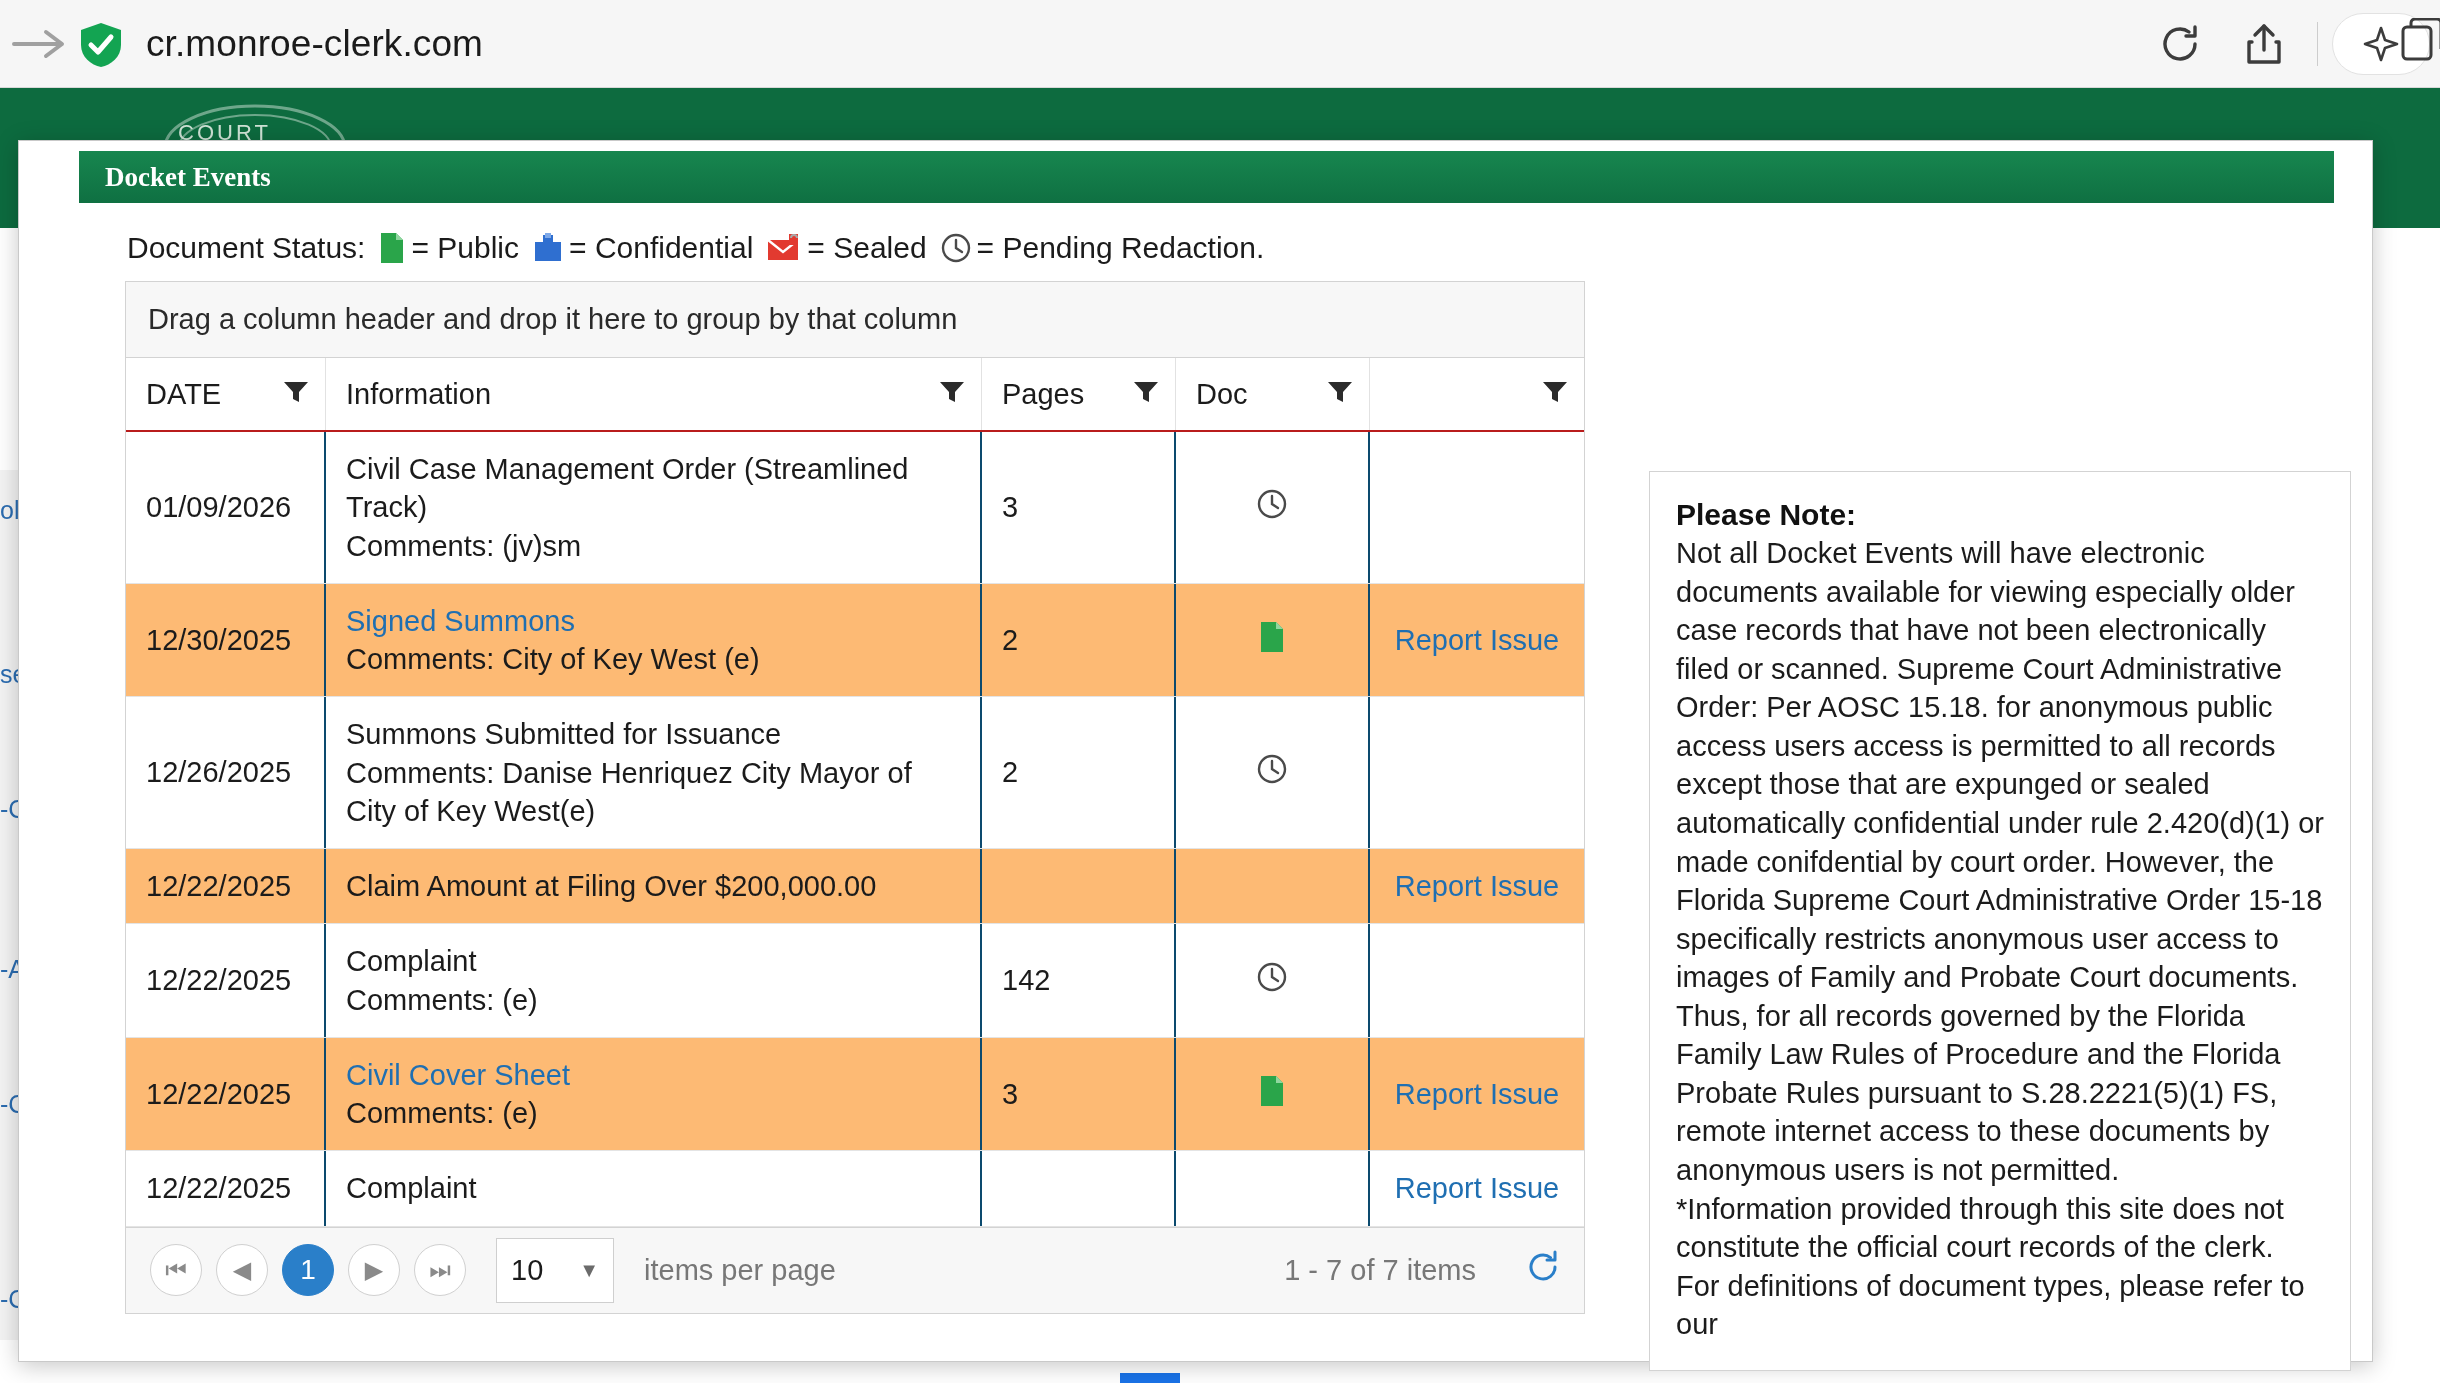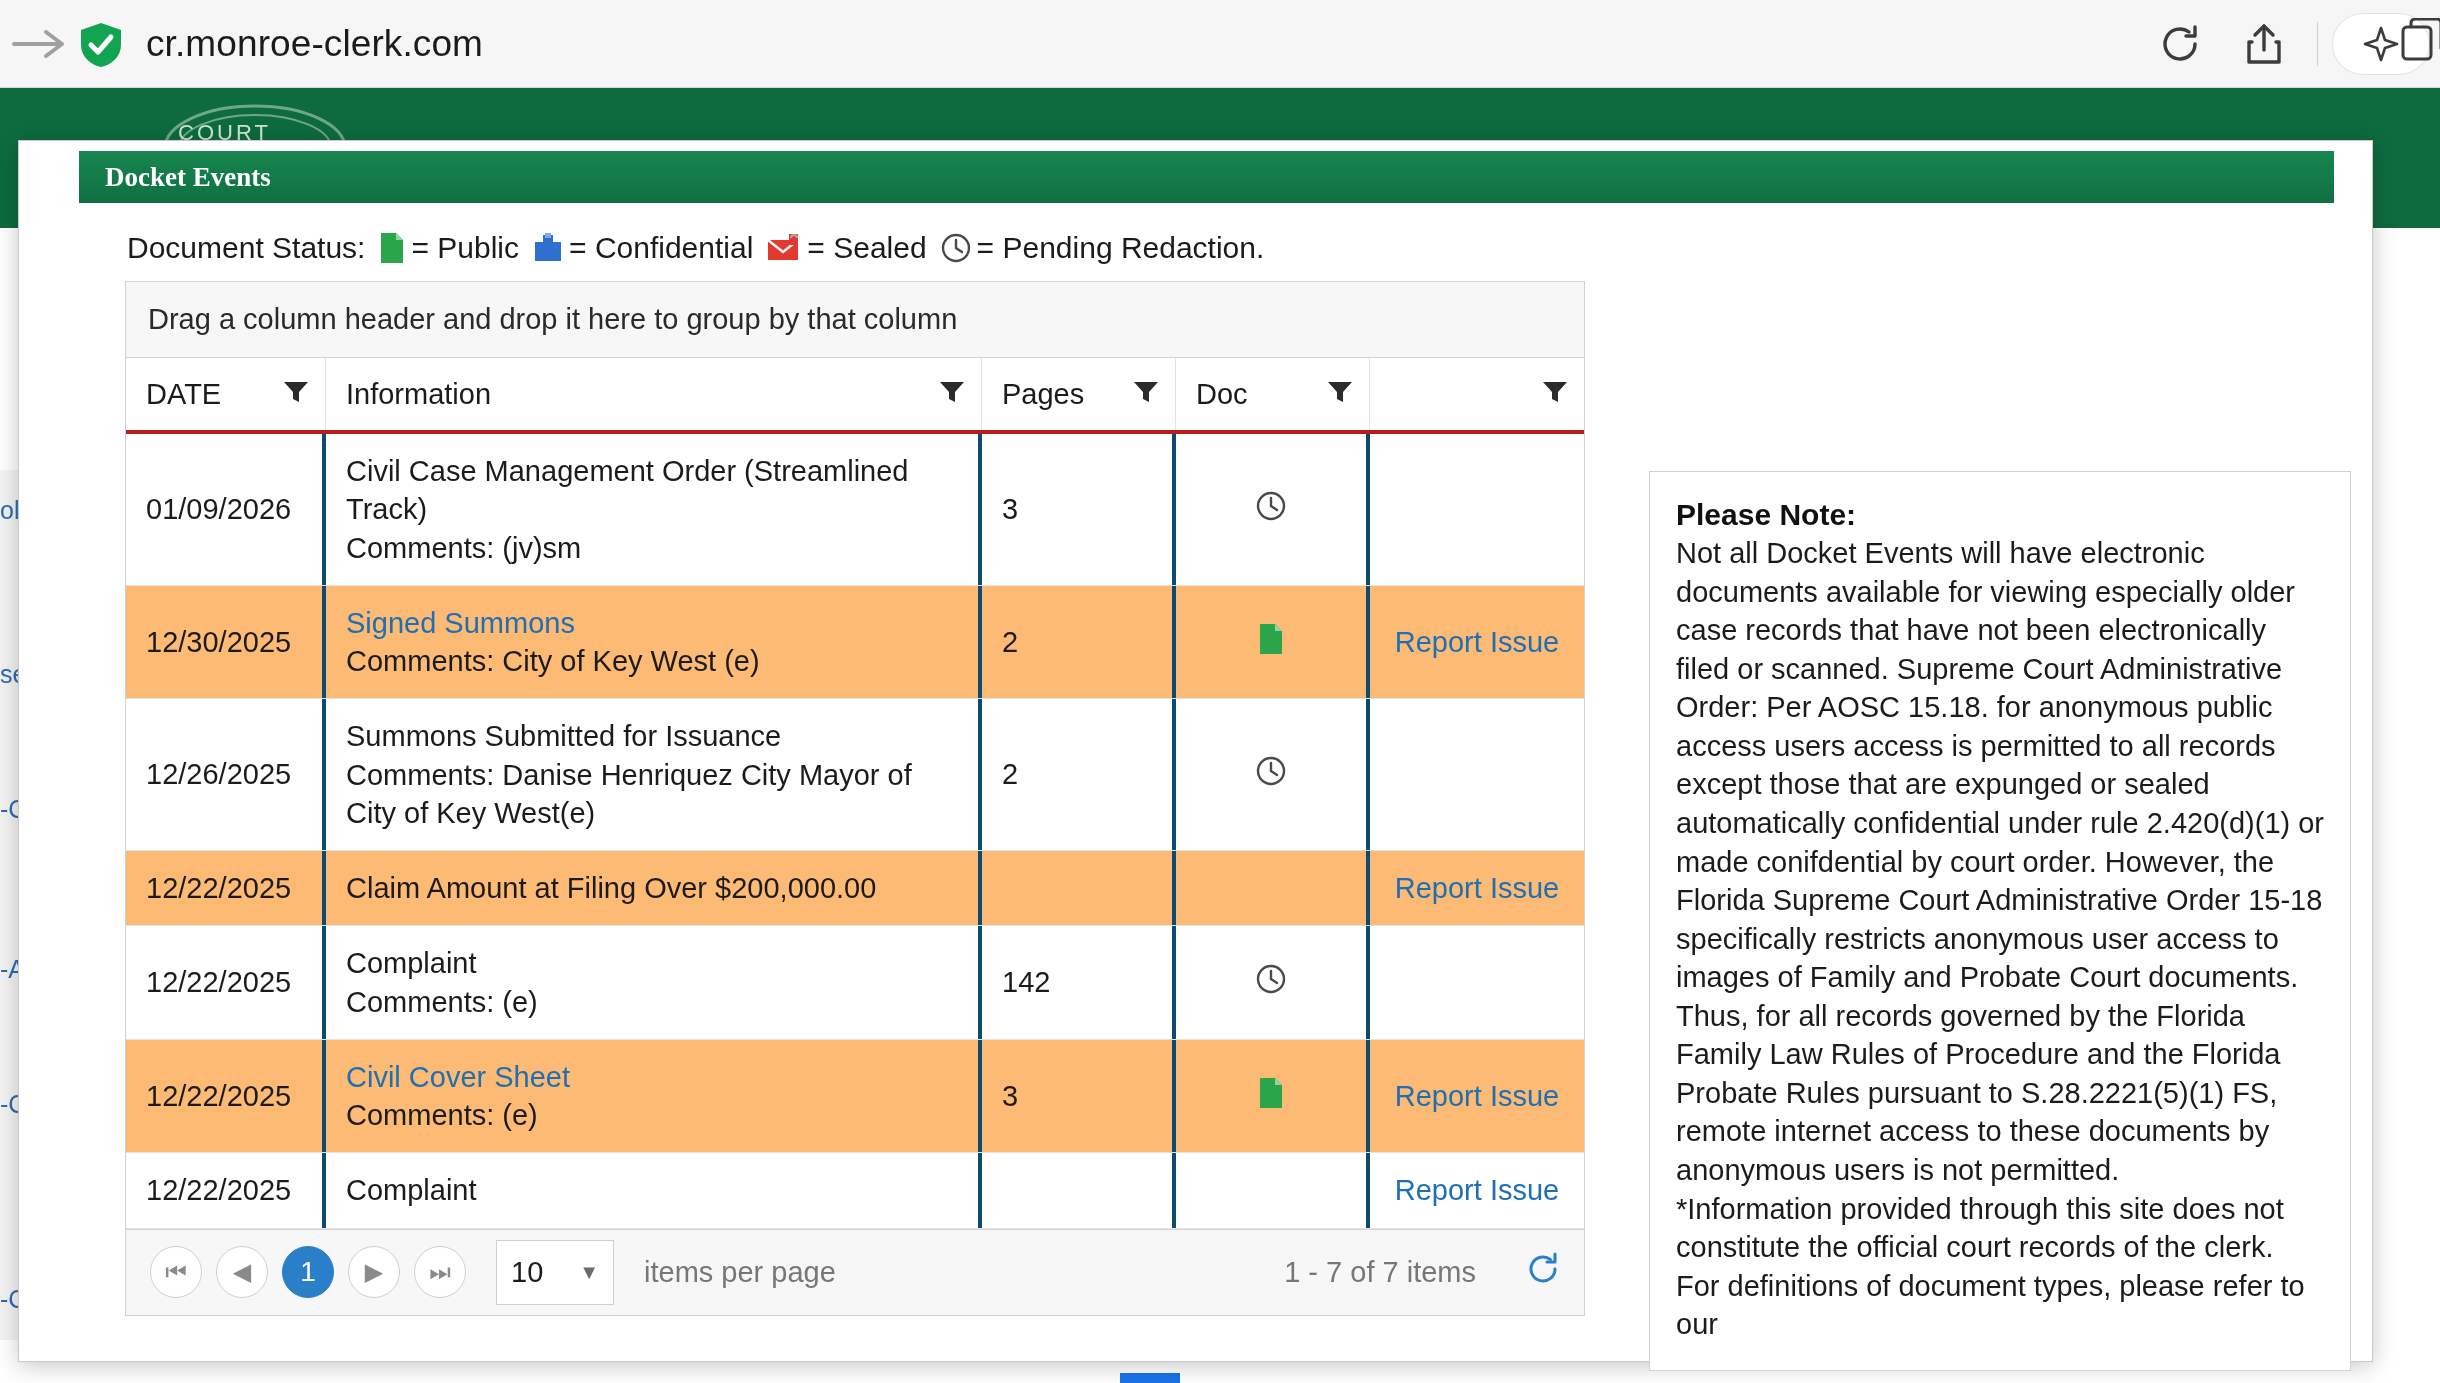--- a/index.html
+++ b/index.html
@@ -110,39 +110,39 @@
   
   .grid {
     position: absolute; left: 106px; top: 78px; width: 1460px;
     border: 1px solid #d3d3d3; background: #fff;
   }
   .group-bar {
     height: 76px; display: flex; align-items: center; padding-left: 22px;
     background: #f7f7f7; border-bottom: 1px solid #d3d3d3;
     font-size: 29px; color: #2a2a2a;
   }
-  .grid-head { display: flex; border-bottom: 4px solid #b91c1c; background: #ffffff; }
+  .grid-head { display: flex; border-bottom: 2px solid #b91c1c; background: #ffffff; }
   .th {
     display: flex; align-items: center; justify-content: space-between;
     padding: 0 16px 0 20px; height: 72px;
     font-size: 29px; color: #1b1b1b; border-right: 1px solid #e2e2e2;
   }
   .th:last-child { border-right: none; }
   .col-date { width: 200px; }
   .col-desc { width: 656px; }
   .col-pages { width: 194px; }
   .col-doc { width: 194px; }
   .col-act { width: 214px; }
   .funnel { color: #2b2b2b; }
 
   .row { display: flex; border-bottom: 1px solid #e4e4e4; }
   .row.alt { background: #fdba74; }
   .cell {
     padding: 18px 20px; font-size: 29px; color: #1b1b1b;
-    border-right: 4px solid #0c4a6e; display: flex; flex-direction: column;
+    border-right: 2px solid #0c4a6e; display: flex; flex-direction: column;
     justify-content: center;
   }
   .cell:last-child { border-right: none; }
   .cell.center { align-items: center; justify-content: center; }
   .lnk { color: #1f6fb2; }
   .desc-line { line-height: 1.32; }
 
   .pager {
     display: flex; align-items: center; height: 86px; background: #f7f7f7;
     border-top: 1px solid #d3d3d3; padding: 0 24px; gap: 14px;

